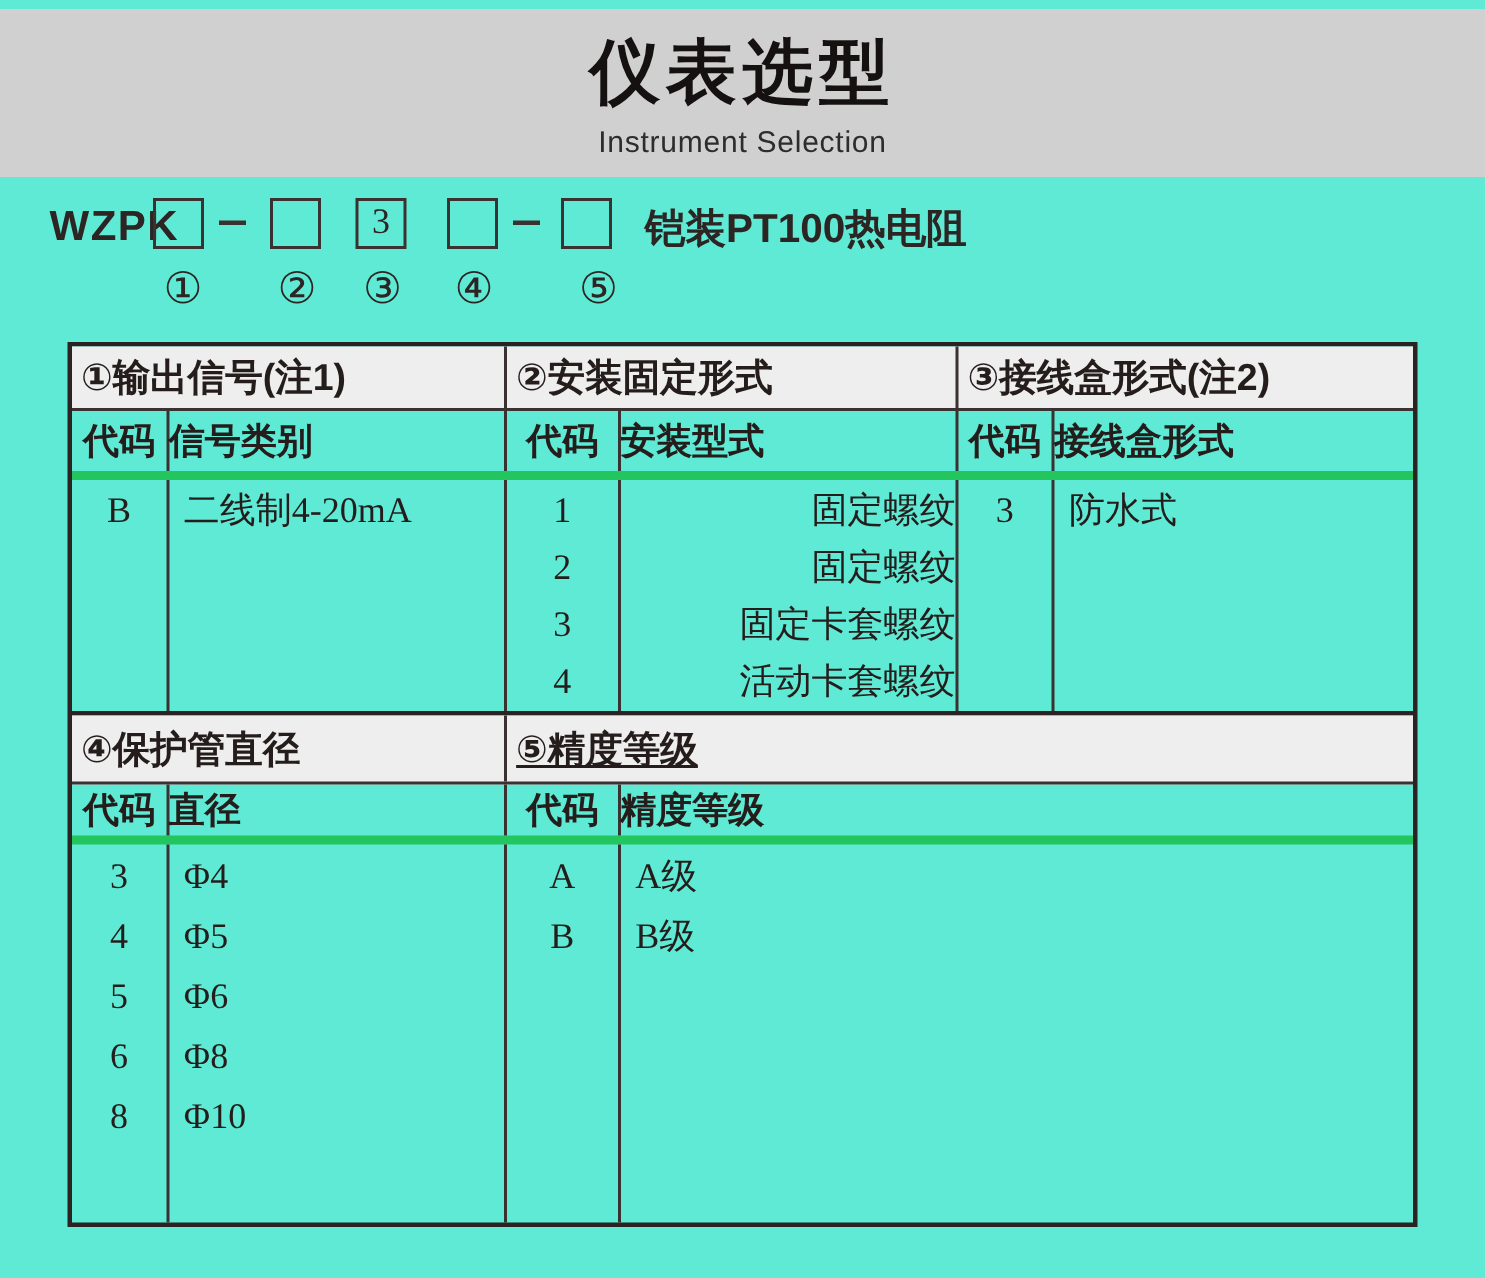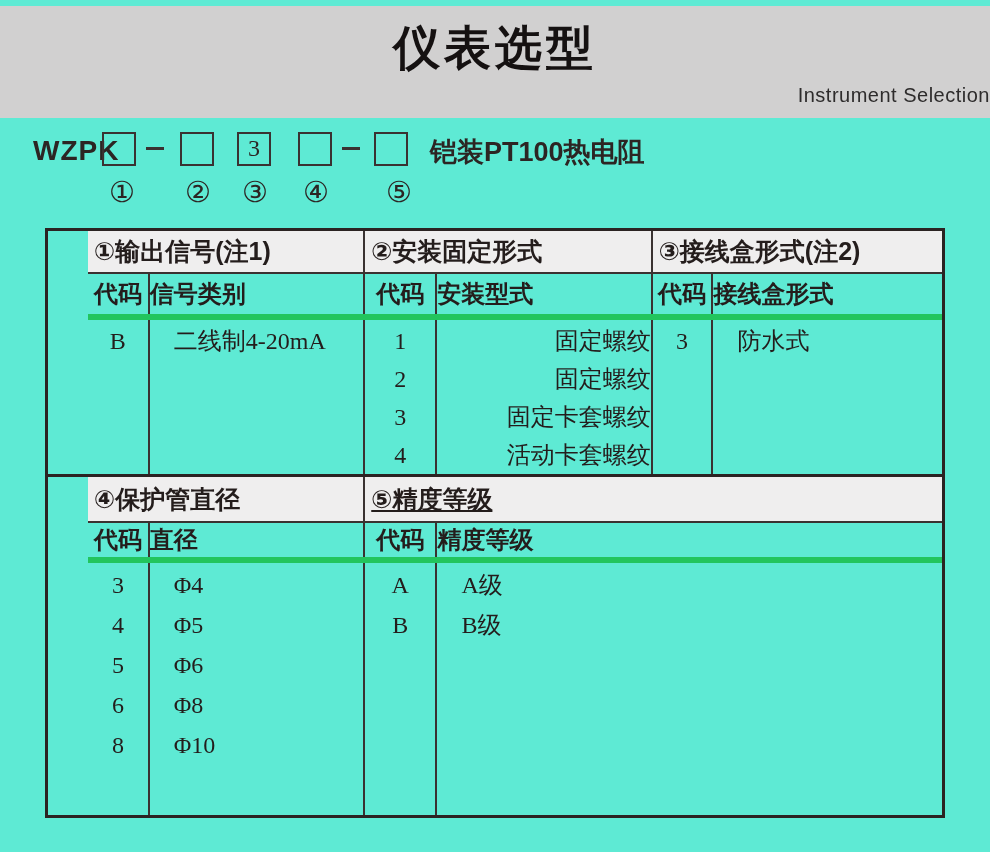--- a/index.html
+++ b/index.html
@@ -13,21 +13,21 @@
   
   .band {
     position:absolute; left:0; top:6px; width:990px; height:112px;
     background:#d1d0d0; text-align:center;
   }
   .band .title {
     padding-top:11px; font-size:47px; font-weight:bold;
     letter-spacing:4px; color:#151111;
   }
   .band .subtitle {
-    margin-top:4px; font-size:20px; color:#2e2c2c; letter-spacing:0.5px;text-align:right;
+    margin-top:4px; font-size:20px; color:#2e2c2c; letter-spacing:0.5px;
   }
   
   .prefix {
     position:absolute; left:33px; top:135px;
     font-size:28px; font-weight:600; letter-spacing:1px; color:#2c2523;
   }
   .mbox {
     position:absolute; top:132px; width:34px; height:34px;
     border:2px solid #3a3231; text-align:center;
     font-family:"Liberation Serif","DejaVu Serif",serif;
@@ -45,21 +45,21 @@
     font-family:"DejaVu Sans",sans-serif; font-size:29px; color:#2c2523;
   }
   
   .tables {
     position:absolute; left:45px; top:228px; width:900px; height:590px;
     border:3px solid #2b2322; display:flex; flex-direction:column;
   }
   .tbl { display:flex; flex-direction:column; }
   .t1 { height:246px; border-bottom:3px solid #2b2322; }
   .t2 { flex:1; }
-  .row { display:flex;margin-left:40px; }
+  .row { display:flex; }
   .trow { border-bottom:2px solid #3a3231; background:#efeeee; }
   .t1 .trow { height:44px; }
   .t2 .trow { height:46px; }
   .srow { border-bottom:6px solid #22c55e; }
   .t1 .srow { height:46px; }
   .t2 .srow { height:40px; }
   .brow { flex:1; }
   .c { height:100%; }
   .br { border-right:2px solid #3a3231; }
   
@@ -83,21 +83,21 @@
   .hdr.code { justify-content:center; }
   .hdr.label { padding-left:0; }
   .bodycell {
     padding-top:2px;
     font-family:"Liberation Serif","DejaVu Serif",serif;
     font-size:24px; color:#241d1c;
   }
   .t1 .bodycell .line { line-height:38px; }
   .t2 .bodycell .line { line-height:40px; }
   .bodycell.code .line { text-align:center; }
-  .bodycell.label .line { padding-left:24px; white-space:nowrap; }
+  .bodycell.label .line { padding-left:10px; white-space:nowrap; }
 </style>
 </head>
 <body>
 
 <div class="page">
 
   <div class="band">
     <div class="title">仪表选型</div>
     <div class="subtitle">Instrument Selection</div>
   </div>

